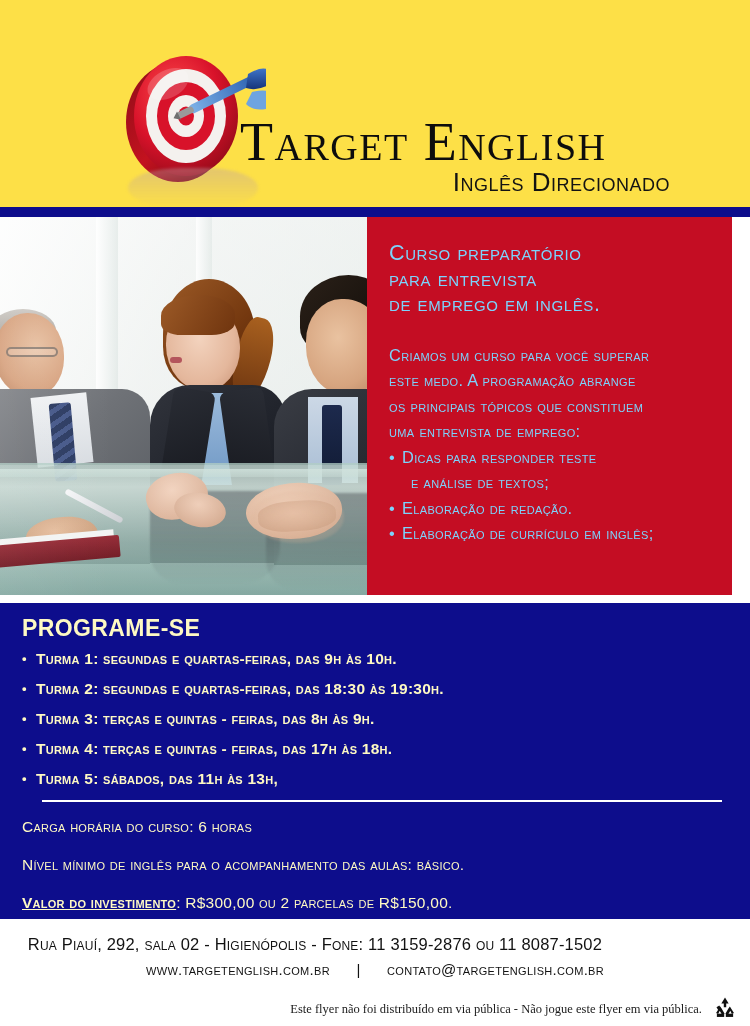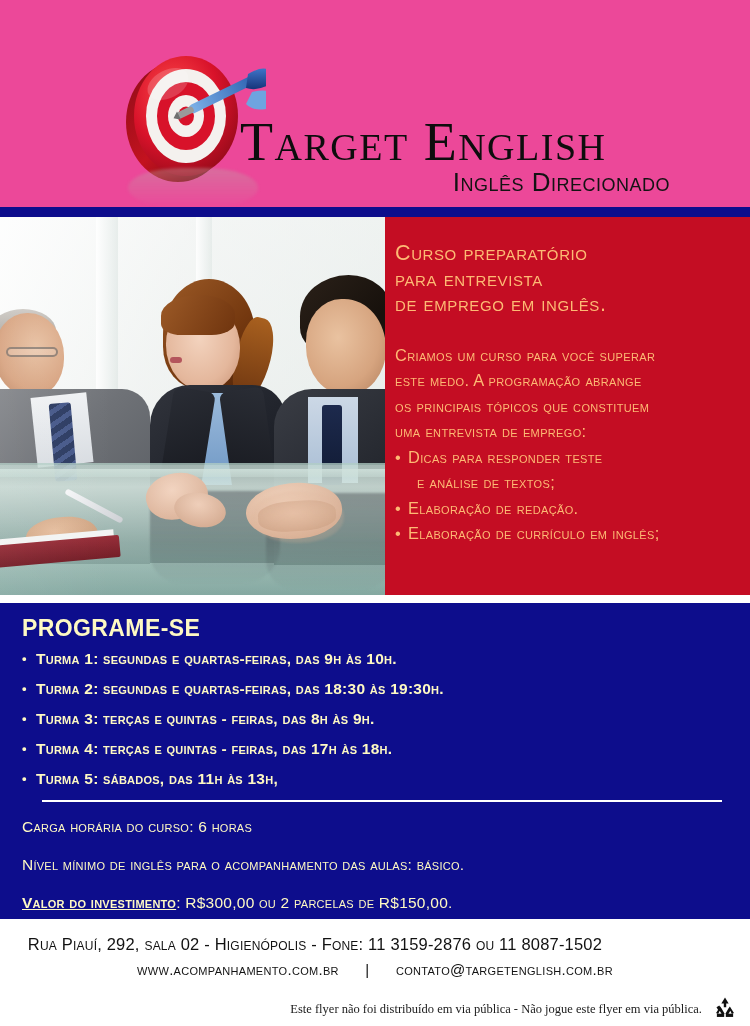--- a/index.html
+++ b/index.html
@@ -8,21 +8,21 @@
     font-family:"Liberation Sans", sans-serif;
     background:#ffffff;
     overflow:hidden;
     position:relative;
   }
   .flyer { position:relative; width:750px; height:1026px; background:#fff; }
 
   
   .header {
     position:absolute; left:0; top:0; width:750px; height:207px;
-    background:#ec4899;
+    background:#fde047;
   }
   .logo-mark {
     position:absolute; left:108px; top:18px; width:230px; height:185px;
   }
   .dartboard-wrap { position:absolute; left:8px; top:20px; width:150px; height:150px; }
   .reflection {
     position:absolute; left:20px; top:150px; width:130px; height:40px;
     background:linear-gradient(to bottom, rgba(190,160,165,0.42), rgba(255,255,255,0));
     border-radius:50%/60%;
     filter:blur(1.5px);
@@ -258,24 +258,24 @@
     background:radial-gradient(ellipse at 45% 40%, rgba(225,180,150,0.55), rgba(190,150,125,0.1));
     border-radius:48%;
     filter:blur(0.8px);
   }
   .photo-sheen {
     position:absolute; inset:0;
     background:linear-gradient(to right, rgba(255,255,255,0.05), rgba(255,255,255,0) 30%);
   }
 
   .redpanel {
-    position:absolute; left:385px; top:0; width:365px; height:378px;
+    position:absolute; left:367px; top:0; width:365px; height:378px;
     background:#c40d23;
-    color:#fdba74;
-    padding:20px 16px 10px 10px;
+    color:#7dd3fc;
+    padding:20px 16px 10px 22px;
   }
   .rp-head {
     font-size:21.5px; line-height:25.5px;
     font-variant:small-caps; letter-spacing:0.6px;
     font-weight:400;
     margin-top:4px;
   }
   .rp-body {
     margin-top:25px;
     font-size:16.4px; line-height:25.5px;
@@ -511,21 +511,21 @@
 
     <div class="bp-line bp-price"><b>Valor do investimento</b><span>: R$300,00 ou 2 parcelas de R$150,00.</span></div>
     <div class="bp-line bp-price2">Matriculas abertas.</div>
 
     <div class="bp-obs">Obs: Para formação de turmas, contamos com o quorum mínimo de 3 alunos e máximo de 10.</div>
   </div>
 
   <div class="footer">
     <div class="ft-addr">Rua Piauí, 292, sala 02 - Higienópolis - Fone: 11 3159-2876 ou 11 8087-1502</div>
     <div class="ft-web">
-      <span>www.acompanhamento.com.br</span>
+      <span>www.targetenglish.com.br</span>
       <span class="ft-sep">|</span>
       <span>contato@targetenglish.com.br</span>
     </div>
     <div class="ft-note">Este flyer não foi distribuído em via pública - Não jogue este flyer em via pública.</div>
     <div class="recycle">
       <svg width="26" height="26" viewBox="0 0 64 64">
         <g fill="#111111">
           <path d="M32 6 L41 21 L35 21 L35 30 L29 30 L29 21 L23 21 Z"></path>
           <path d="M10 44 L20 28 L24 34 L31 46 L25 49 L19 39 L15 47 Z"></path>
           <path d="M54 44 L44 28 L40 34 L33 46 L39 49 L45 39 L49 47 Z"></path>

